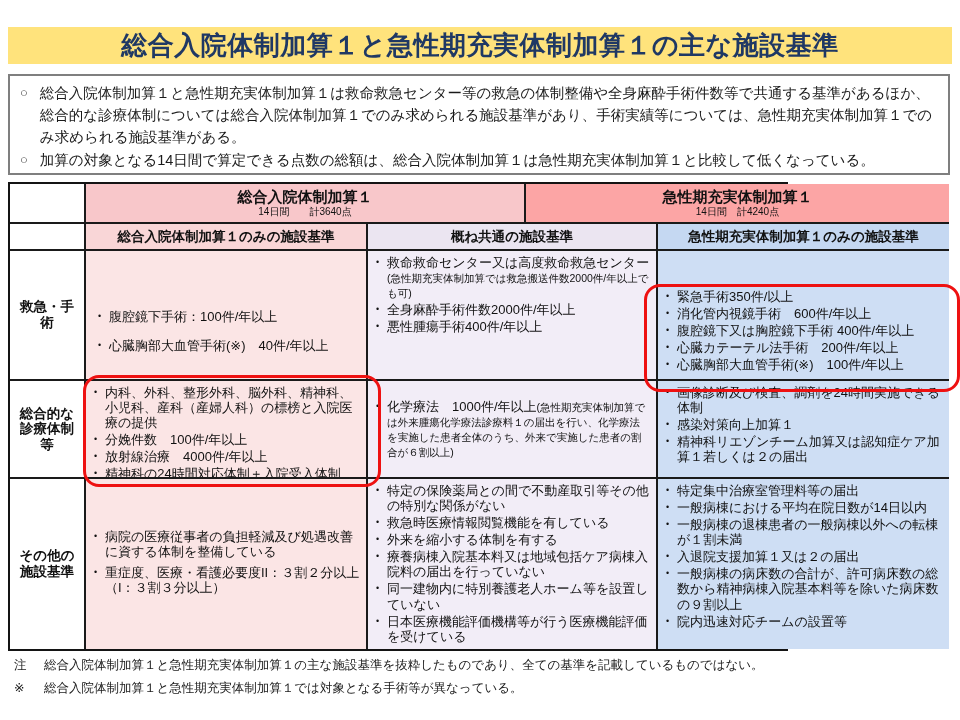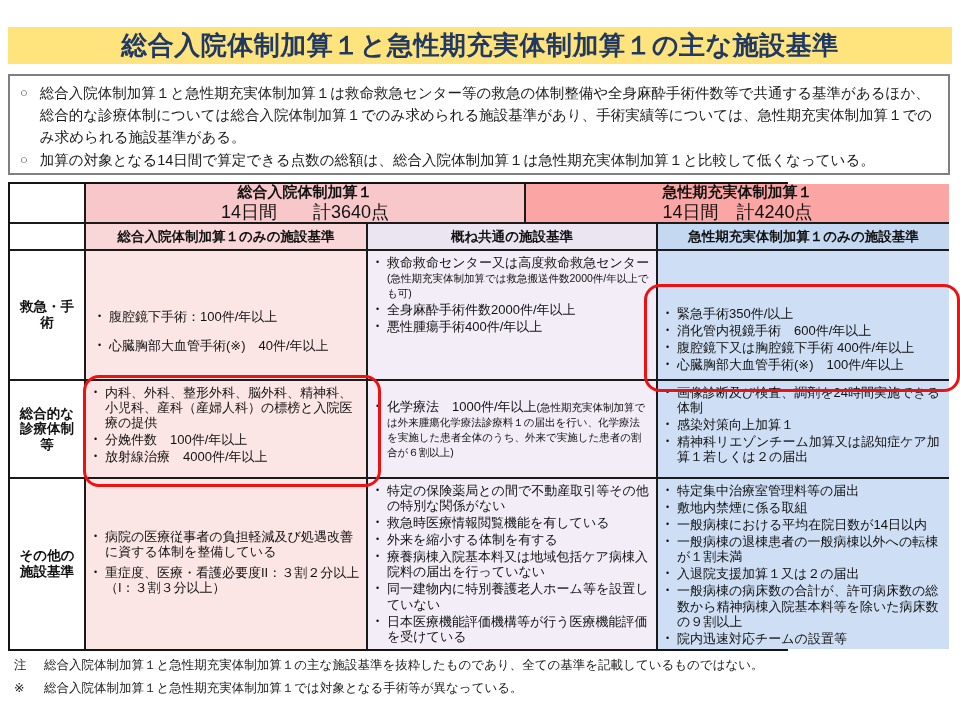--- a/index.html
+++ b/index.html
@@ -28,21 +28,21 @@
   }
   .cell{
     position:absolute;box-sizing:border-box;overflow:hidden;
     border-right:2px solid #1a1a1a;border-bottom:2px solid #1a1a1a;
     font-size:13px;line-height:1.16;padding:4px 6px 2px 6px;
   }
   .no-r{border-right:none;}
   .no-b{border-bottom:none;}
   .hcell{display:flex;flex-direction:column;align-items:center;justify-content:center;padding:0;}
   .h-title{font-weight:bold;font-size:15px;}
-  .h-sub{font-size:18px;margin-top:1px;}
+  .h-sub{font-size:10px;margin-top:1px;}
   .subh{display:flex;align-items:center;justify-content:center;font-weight:bold;font-size:13.5px;text-align:center;padding:0;}
   .rowlabel{display:flex;align-items:center;justify-content:center;font-weight:bold;font-size:13.5px;
             white-space:pre-line;text-align:center;background:#fff;padding:4px;}
   .bg-pink-h{background:#F8C7CA;}
   .bg-pink-s{background:#F9D6D7;}
   .bg-pink{background:#FBE5E5;}
   .bg-lav-s{background:#EBE5F1;}
   .bg-lav{background:#F2EDF7;}
   .bg-blue-h{background:#fca5a5;}
   .bg-blue-s{background:#C5D8F2;}
@@ -106,29 +106,31 @@
     </div>
   <div class="cell bg-lav" style="left:358px;top:67px;width:290px;height:130px;">
       <div class="li"><span>救命救命センター又は高度救命救急センター</span><span class="note">(急性期充実体制加算では救急搬送件数2000件/年以上でも可)</span></div>
       <div class="li"><span>全身麻酔手術件数2000件/年以上</span></div>
       <div class="li"><span>悪性腫瘍手術400件/年以上</span></div>
     </div>
   <div class="cell bg-blue v-end pb-sm no-r" style="left:648px;top:67px;width:291px;height:130px;">
       <div class="li"><span>緊急手術350件/以上</span></div>
       <div class="li"><span>消化管内視鏡手術　600件/年以上</span></div>
       <div class="li"><span>腹腔鏡下又は胸腔鏡下手術 400件/年以上</span></div>
+      <div class="li"><span>心臓カテーテル法手術　200件/年以上</span></div>
       <div class="li"><span>心臓胸部大血管手術(※)　100件/年以上</span></div>
     </div>
 
   <div class="cell rowlabel" style="left:0;top:197px;width:76px;height:98px;">総合的な
 診療体制等</div>
   <div class="cell bg-pink" style="left:76px;top:197px;width:282px;height:98px;">
       <div class="li"><span>内科、外科、整形外科、脳外科、精神科、小児科、産科（産婦人科）の標榜と入院医療の提供</span></div>
       <div class="li"><span>分娩件数　100件/年以上</span></div>
       <div class="li"><span>放射線治療　4000件/年以上</span></div>
+      <div class="li"><span>精神科の24時間対応体制＋入院受入体制</span></div>
     </div>
   <div class="cell bg-lav v-center" style="left:358px;top:197px;width:290px;height:98px;">
       <div class="li"><span>化学療法　1000件/年以上</span><span class="note">(急性期充実体制加算では外来腫瘍化学療法診療料１の届出を行い、化学療法を実施した患者全体のうち、外来で実施した患者の割合が６割以上)</span></div>
     </div>
   <div class="cell bg-blue no-r" style="left:648px;top:197px;width:291px;height:98px;">
       <div class="li"><span>画像診断及び検査、調剤を24時間実施できる体制</span></div>
       <div class="li"><span>感染対策向上加算１</span></div>
       <div class="li"><span>精神科リエゾンチーム加算又は認知症ケア加算１若しくは２の届出</span></div>
     </div>
 
@@ -141,21 +143,20 @@
   <div class="cell bg-lav no-b" style="left:358px;top:295px;width:290px;height:170px;">
       <div class="li"><span>特定の保険薬局との間で不動産取引等その他の特別な関係がない</span></div>
       <div class="li"><span>救急時医療情報閲覧機能を有している</span></div>
       <div class="li"><span>外来を縮小する体制を有する</span></div>
       <div class="li"><span>療養病棟入院基本料又は地域包括ケア病棟入院料の届出を行っていない</span></div>
       <div class="li"><span>同一建物内に特別養護老人ホーム等を設置していない</span></div>
       <div class="li"><span>日本医療機能評価機構等が行う医療機能評価を受けている</span></div>
     </div>
   <div class="cell bg-blue no-r no-b" style="left:648px;top:295px;width:291px;height:170px;">
       <div class="li"><span>特定集中治療室管理料等の届出</span></div>
-      <div class="li"><span>敷地内禁煙に係る取組</span></div>
       <div class="li"><span>一般病棟における平均在院日数が14日以内</span></div>
       <div class="li"><span>一般病棟の退棟患者の一般病棟以外への転棟が１割未満</span></div>
       <div class="li"><span>入退院支援加算１又は２の届出</span></div>
       <div class="li"><span>一般病棟の病床数の合計が、許可病床数の総数から精神病棟入院基本料等を除いた病床数の９割以上</span></div>
       <div class="li"><span>院内迅速対応チームの設置等</span></div>
     </div>
 </div>
 
 <div class="hl" style="left:644px;top:284px;width:310px;height:102px;"></div>
 <div class="hl" style="left:83px;top:375px;width:292px;height:106px;"></div>

